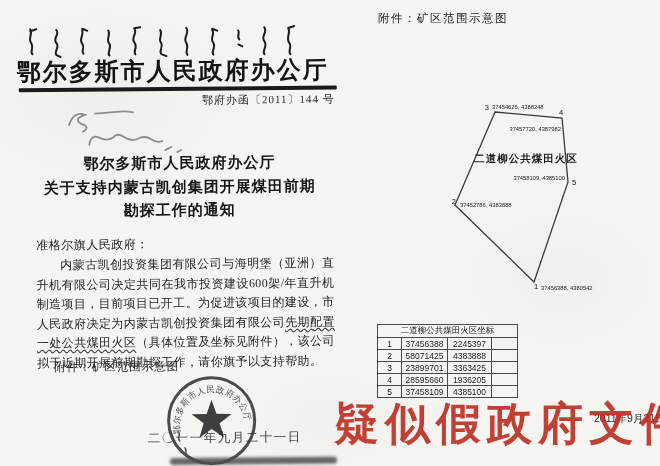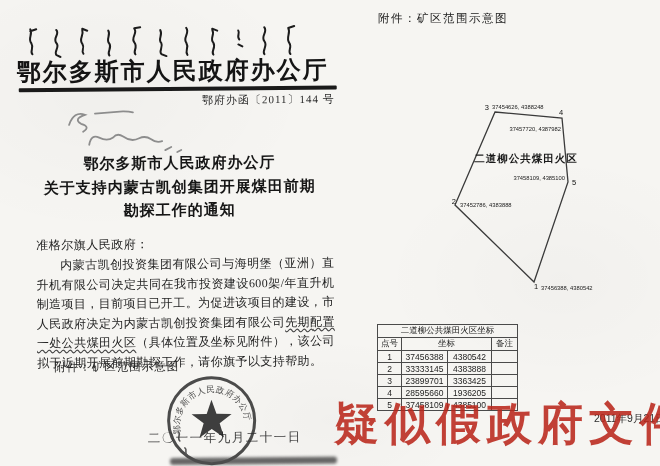--- a/index.html
+++ b/index.html
@@ -165,33 +165,28 @@
         <col class="c-no">
         <col class="c-x">
         <col class="c-y">
         <col class="c-note">
       </colgroup>
     <tbody>
         <tr>
       <td colspan="4">二道柳公共煤田火区坐标</td>
     </tr>
     <tr>
-      <th>点号</th>
-      <th colspan="2">坐标</th>
-      <th>备注</th>
-    </tr>
-    <tr>
       <td>1</td>
       <td>37456388</td>
-      <td>4380542</td>
+      <td>2245397</td>
       <td></td>
     </tr>
     <tr>
       <td>2</td>
-      <td>33333145</td>
+      <td>58071425</td>
       <td>4383888</td>
       <td></td>
     </tr>
     <tr>
       <td>3</td>
       <td>23899701</td>
       <td>3363425</td>
       <td></td>
     </tr>
     <tr>

